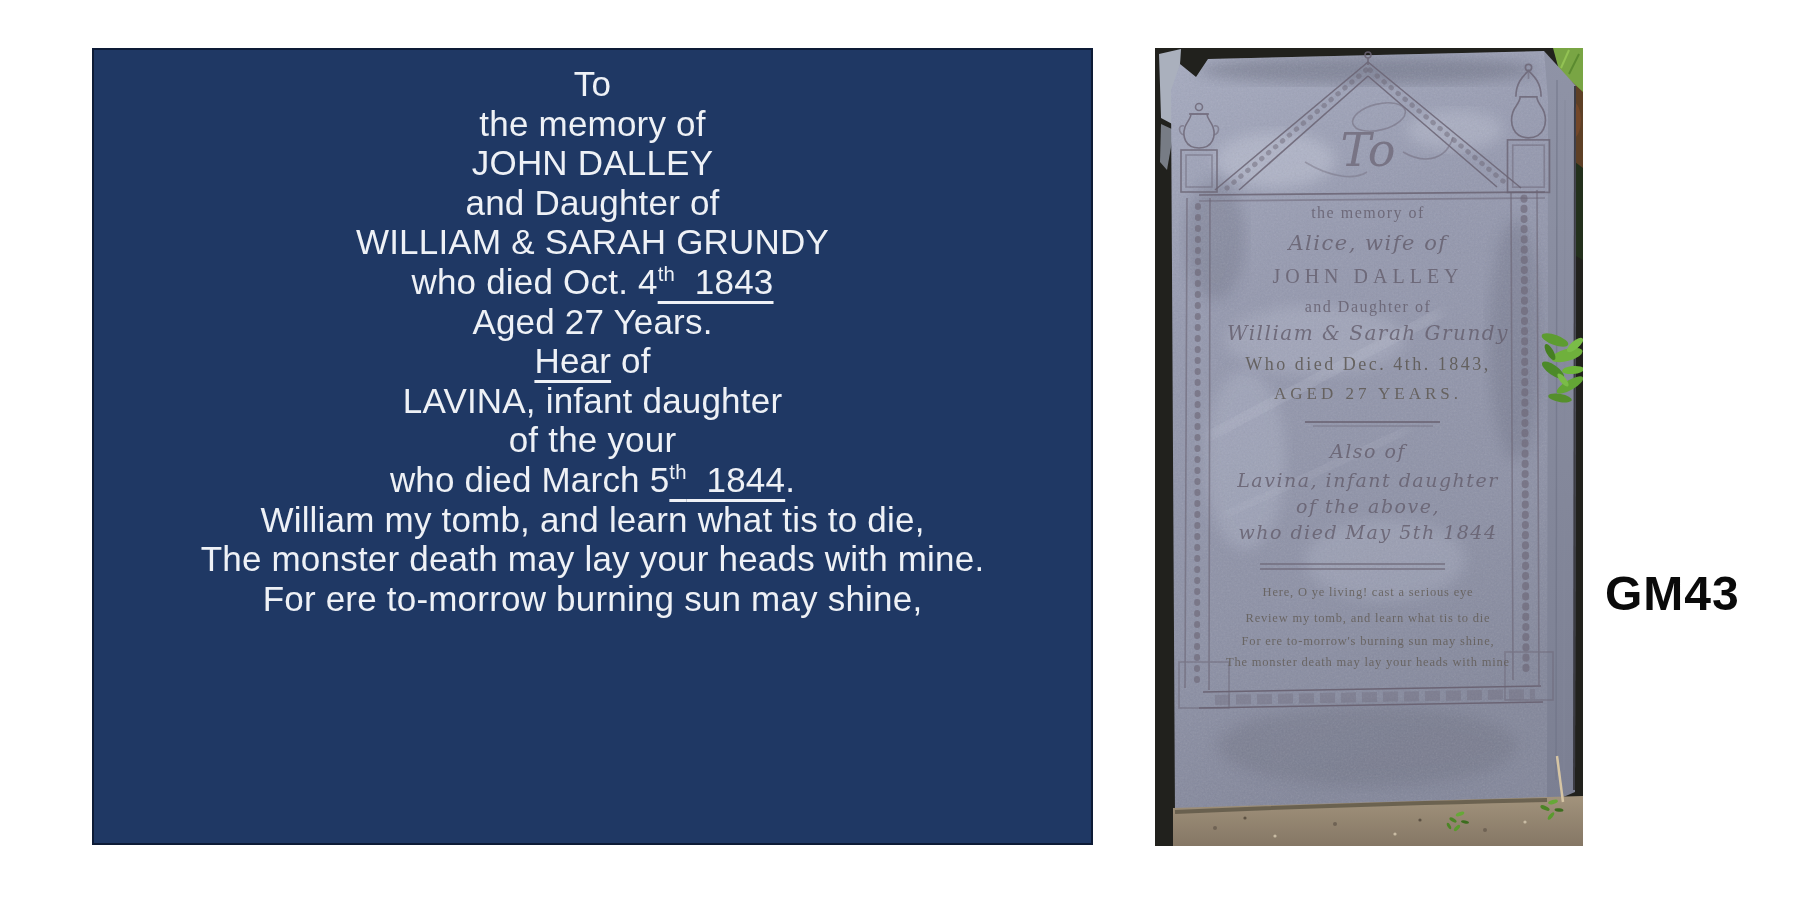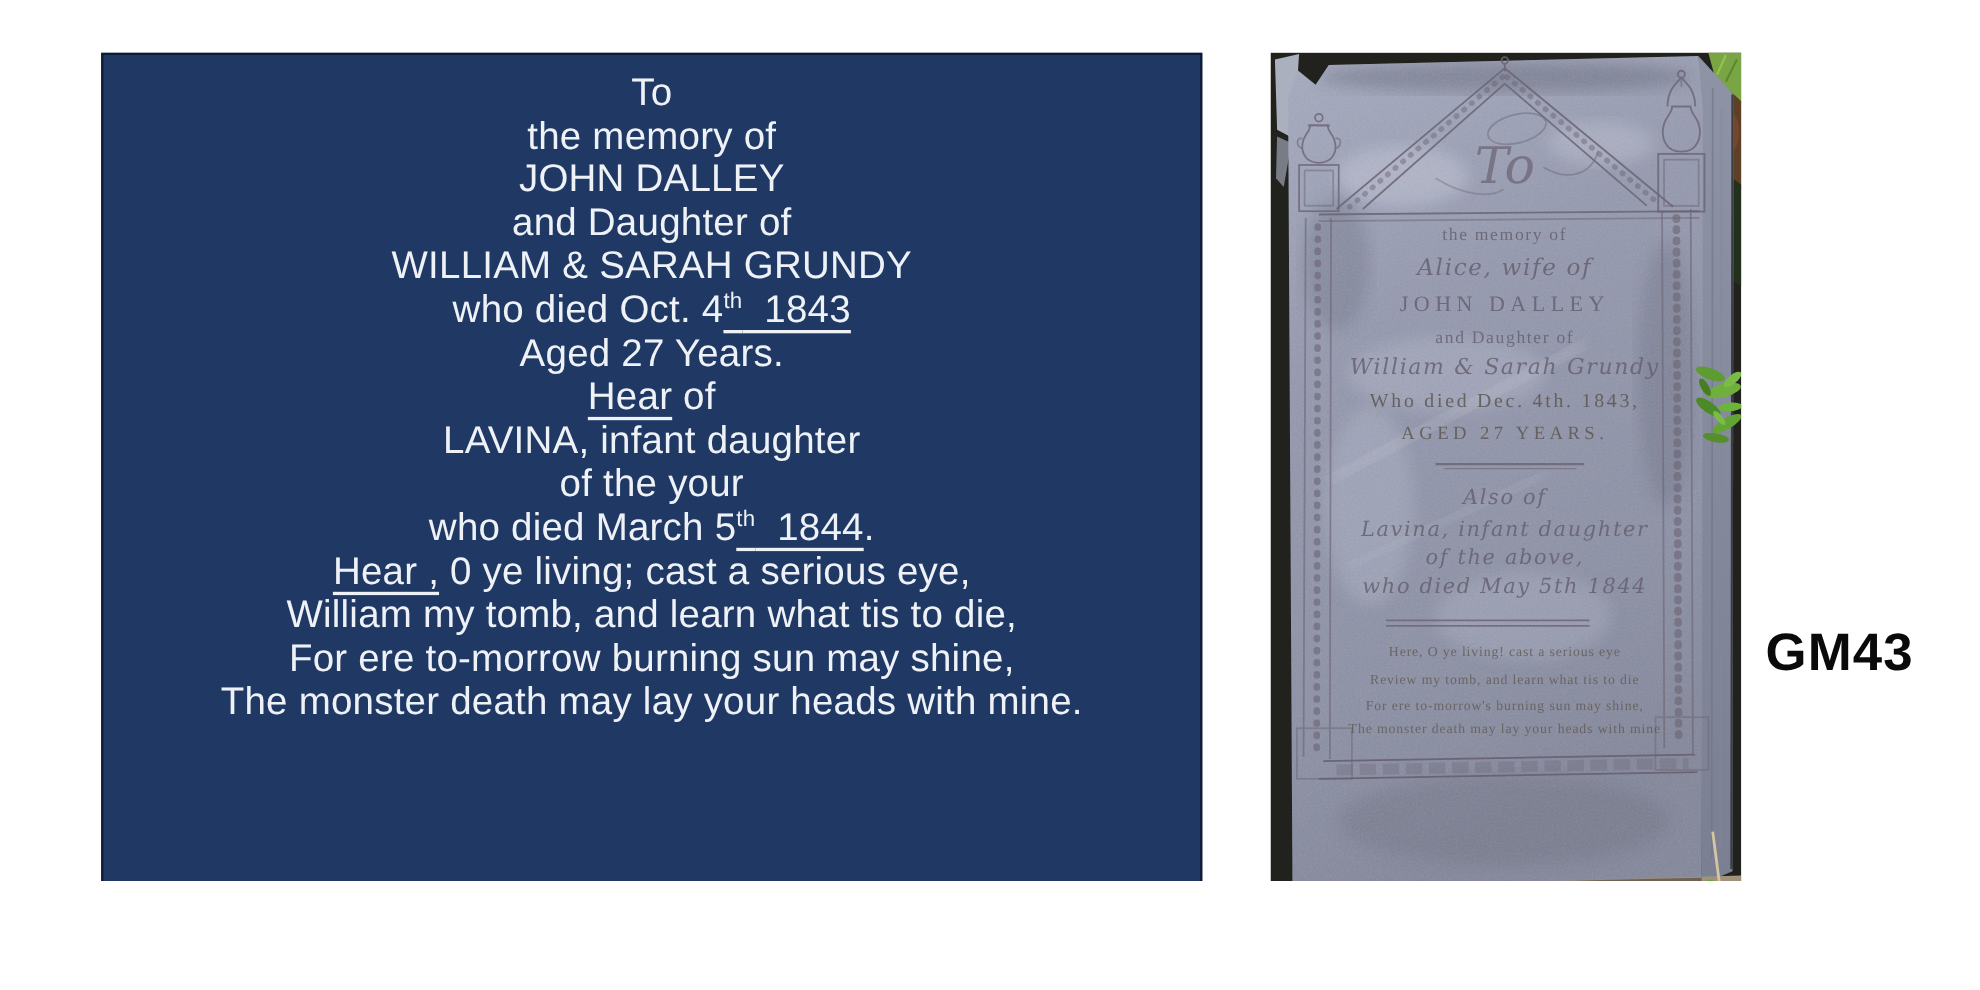--- a/index.html
+++ b/index.html
@@ -1,16 +1,16 @@
 <!DOCTYPE html>
 <html><head>
 <meta charset="utf-8">
 <style>
   html,body{margin:0;padding:0;background:#ffffff;}
-  .page{position:relative;width:1800px;height:801px;background:#ffffff;overflow:hidden;
+  .page{position:relative;width:1800px;height:900px;background:#ffffff;overflow:hidden;
         font-family:"Liberation Sans", sans-serif;}
 
   
   .panel{position:absolute;left:92px;top:48px;width:1001px;height:797px;
          box-sizing:border-box;border:2px solid #0d1b36;background:#1f3864;
          padding-top:14px;text-align:center;}
   .tline{display:block;height:39.6px;line-height:39.6px;font-size:35px;
          color:#eef1f6;white-space:pre;letter-spacing:0.2px;}
   .tline sup{font-size:58%;line-height:0;}
   .sq{text-decoration-line:underline;text-decoration-style:wavy;
@@ -44,24 +44,23 @@
       <div class="tline"><span>the memory of</span></div>
       <div class="tline"><span>JOHN DALLEY</span></div>
       <div class="tline"><span>and Daughter of</span></div>
       <div class="tline"><span>WILLIAM &amp; SARAH GRUNDY</span></div>
       <div class="tline"><span>who died Oct. 4</span><span class="sq"><sup>th</sup><span>&nbsp; 1843</span></span></div>
       <div class="tline"><span>Aged 27 Years.</span></div>
       <div class="tline"><span class="sq"><span>Hear</span></span><span> of</span></div>
       <div class="tline"><span>LAVINA, infant daughter</span></div>
       <div class="tline"><span>of the your</span></div>
       <div class="tline"><span>who died March 5</span><span class="sq"><sup>th</sup><span>&nbsp; 1844</span></span><span>.</span></div>
-      <div class="tline"><span class="sq"><span>Hear ,</span></span><span> 0 ye living; cast a serious eye,</span></div>
       <div class="tline"><span>William my tomb, and learn what tis to die,</span></div>
+      <div class="tline"><span>The monster death may lay your heads with mine.</span></div>
       <div class="tline"><span>For ere to-morrow burning sun may shine,</span></div>
-      <div class="tline"><span>The monster death may lay your heads with mine.</span></div>
     </div>
 
   <div class="photo">
     <svg width="428" height="808" viewBox="0 0 428 808">
       <defs>
         <linearGradient id="stoneG" x1="0" y1="0" x2="0.25" y2="1">
           <stop offset="0" stop-color="#a6abc0"></stop>
           <stop offset="0.35" stop-color="#9599af"></stop>
           <stop offset="0.75" stop-color="#8d91a6"></stop>
           <stop offset="1" stop-color="#83879b"></stop>

